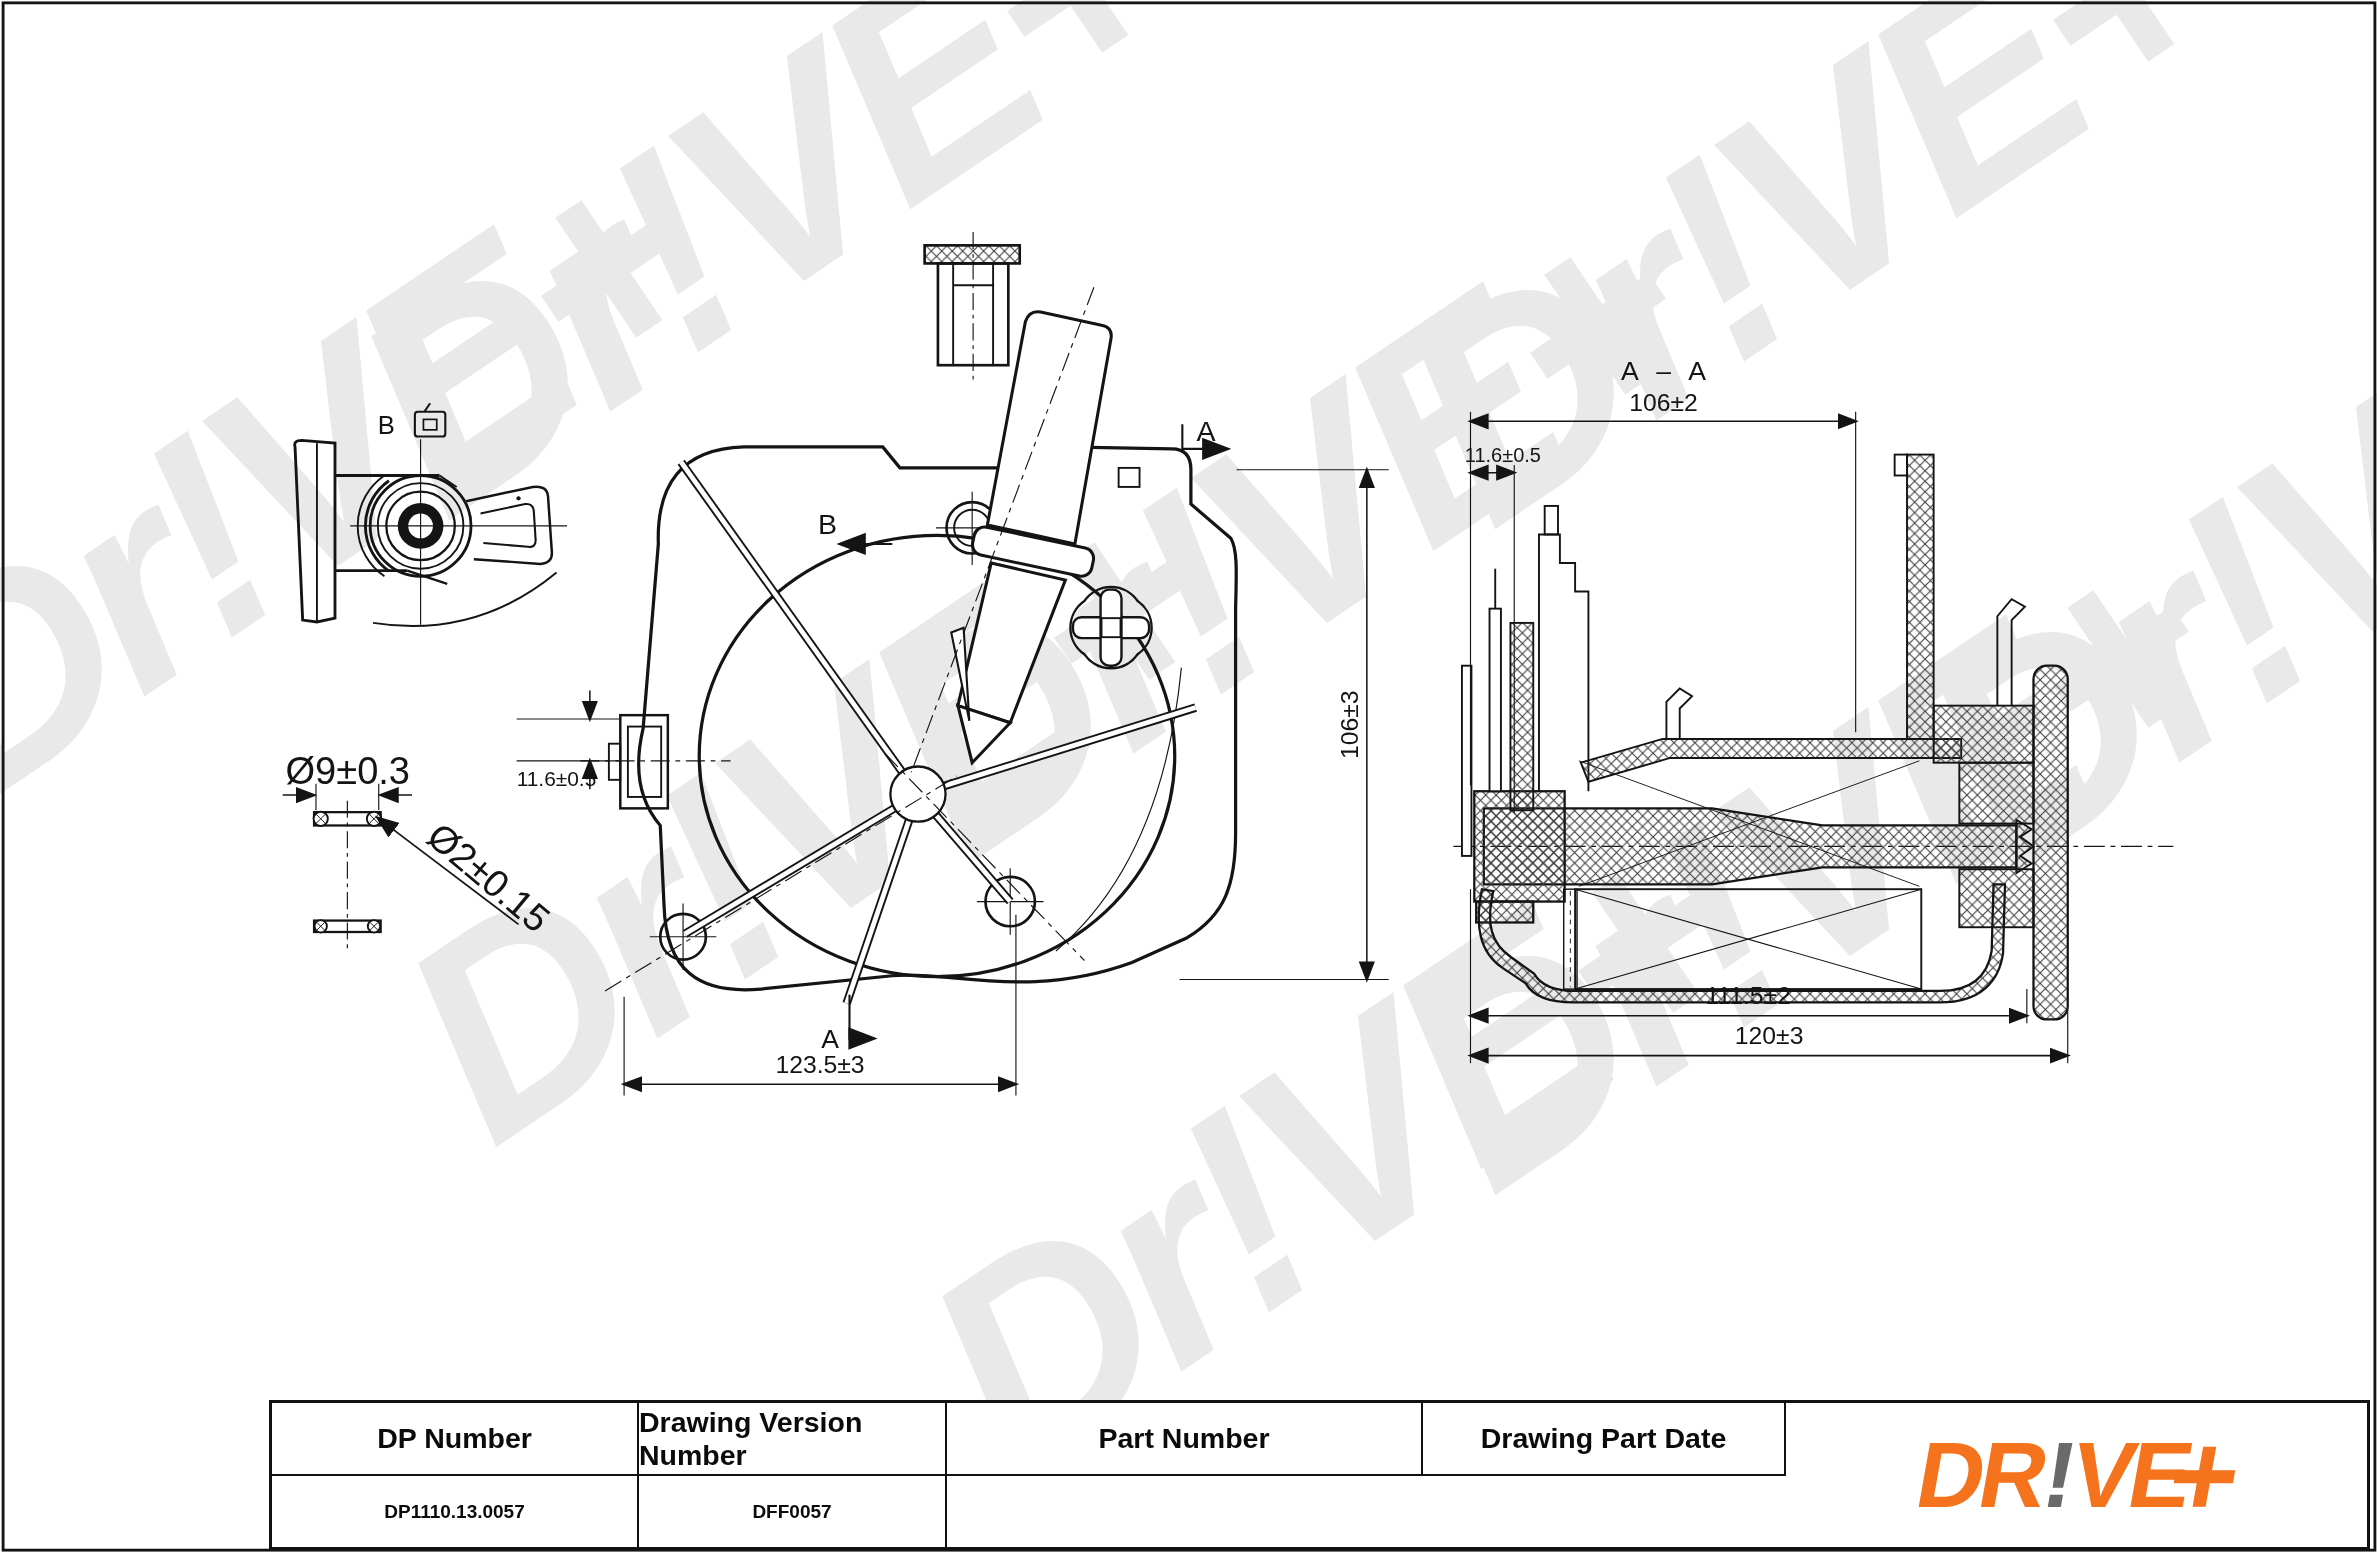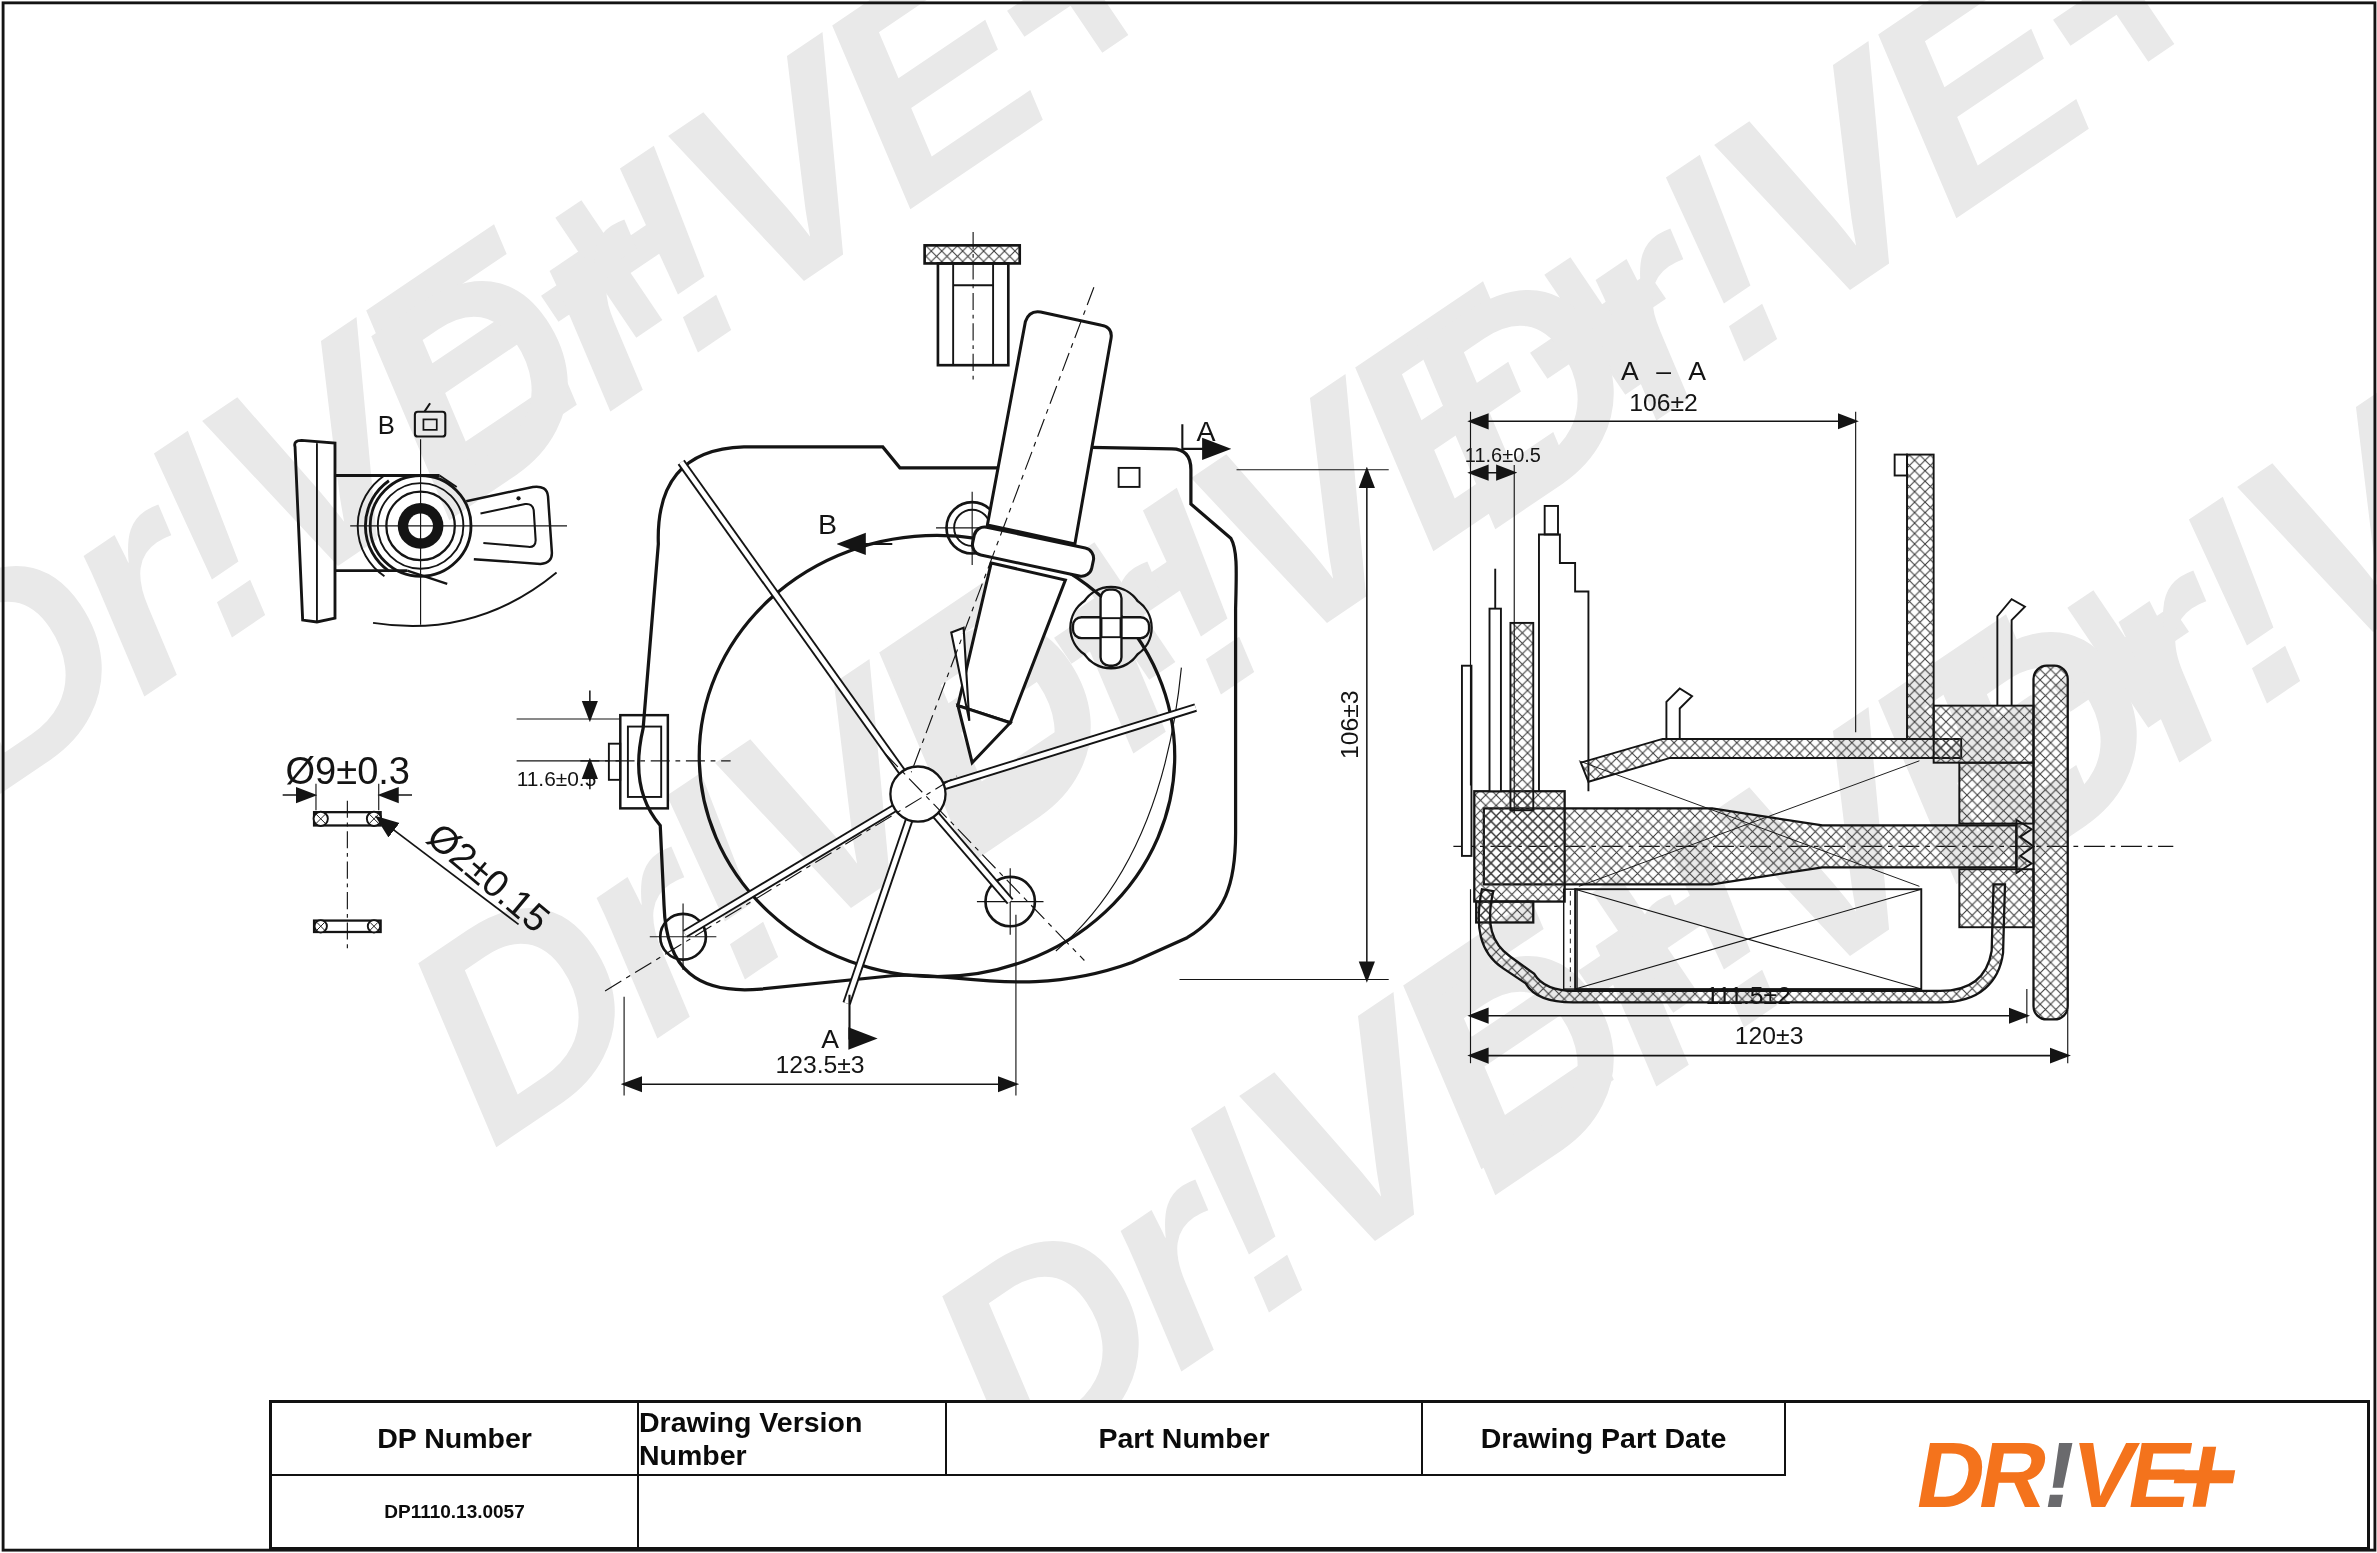--- a/index.html
+++ b/index.html
@@ -292,16 +292,17 @@
 
   <div id="tb">
     <div class="cell">DP Number</div>
     <div class="cell">Drawing Version Number</div>
     <div class="cell">Part Number</div>
     <div class="cell">Drawing Part Date</div>
     <div class="logocell">
       <div class="logo"><span class="lg-o">DR</span><span class="lg-g">!</span><span class="lg-o">VE</span><span class="lg-plus">+</span></div>
     </div>
     <div class="cell val">DP1110.13.0057</div>
+    <div class="cell val">DFF0057</div>
   </div>
 
 </div>
 
 
 </body></html>

